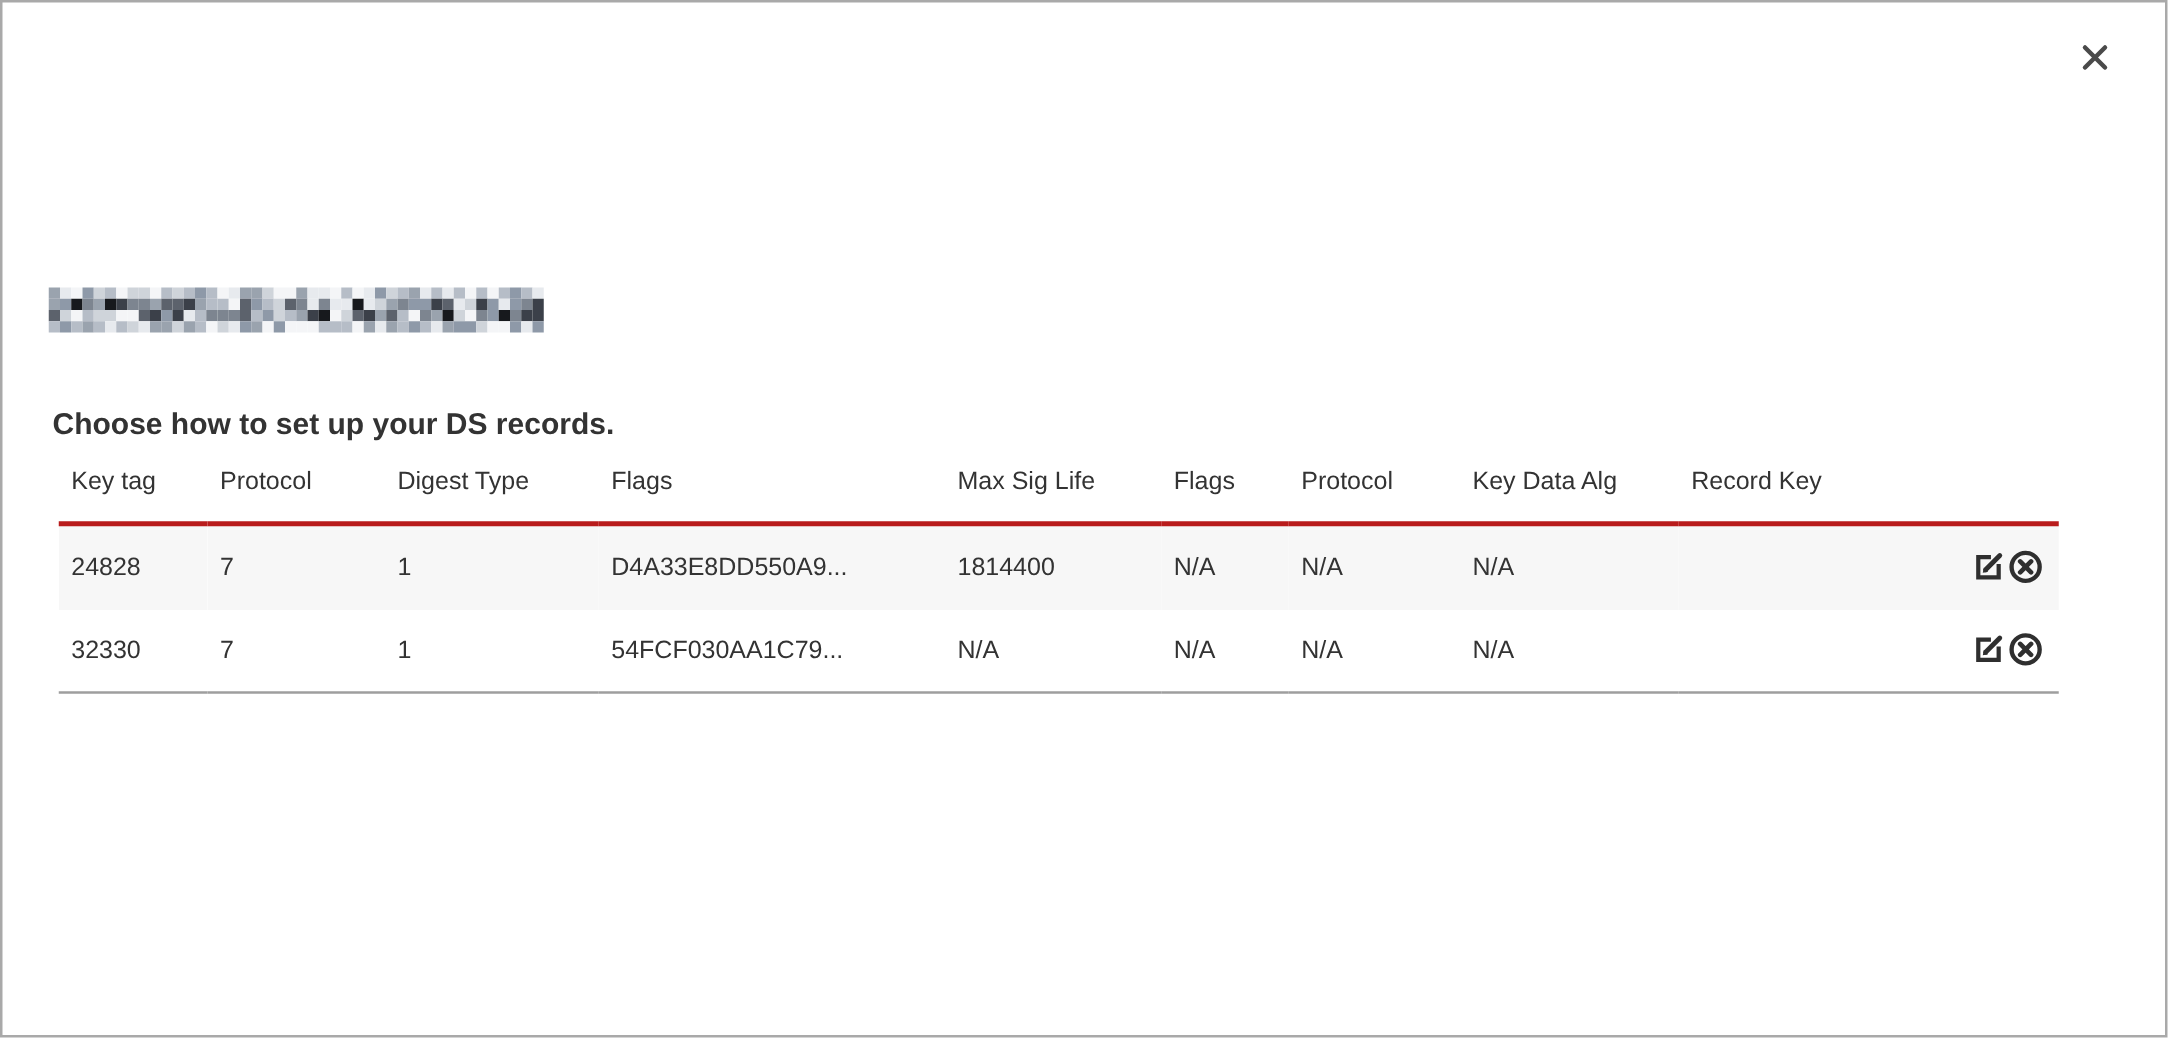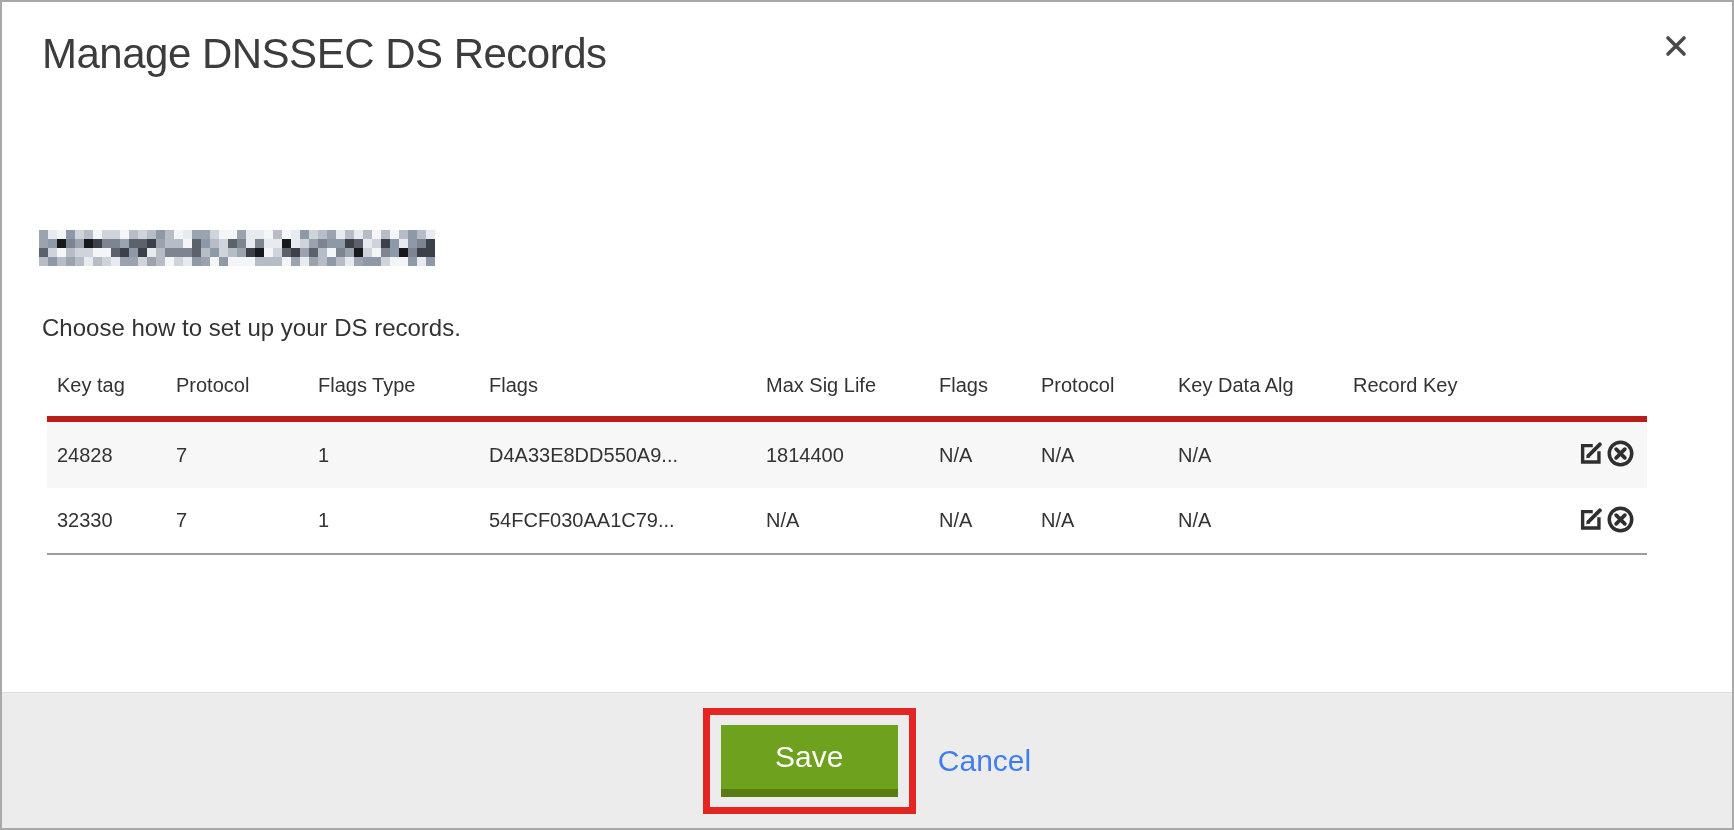--- a/index.html
+++ b/index.html
@@ -44,41 +44,42 @@
     position: absolute;
     left: 37px;
     top: 228px;
     display: grid;
     grid-template-columns: repeat(44, 9px);
     grid-auto-rows: 9px;
   }
   .instruction {
     position: absolute;
     left: 40px;
-    top: 312px;
+    top: 324px;
     font-size: 24px;
     color: #333333;
+    font-weight: bold;
   }
   .ds-table {
     position: absolute;
     left: 45px;
     top: 360px;
     width: 1600px;
     border-collapse: collapse;
     table-layout: fixed;
   }
   .ds-table th {
     text-align: left;
     vertical-align: top;
     padding: 12px 0 0 10px;
     height: 57px;
     font-size: 20px;
     font-weight: 400;
     color: #333333;
-    border-bottom: 6px solid #b91c1c;
+    border-bottom: 4px solid #b91c1c;
     white-space: nowrap;
   }
   .ds-table td {
     padding: 0 0 0 10px;
     font-size: 20px;
     color: #333333;
     vertical-align: middle;
     white-space: nowrap;
     overflow: hidden;
   }
@@ -147,21 +148,20 @@
     color: #3f7ef0;
     text-decoration: none;
     cursor: pointer;
   }
 </style>
 </head>
 <body>
 
 <div class="modal">
 
-  <h1 class="modal-title">Manage DNSSEC DS Records</h1>
 
   <button class="close-btn" aria-label="Close">
     <span>
       <svg width="28" height="28" viewBox="0 0 28 28">
         <path d="M6 6 L22 22 M22 6 L6 22" stroke="#4a4a4a" stroke-width="3.6" stroke-linecap="round" fill="none"></path>
       </svg>
     </span>
   </button>
 
   <div class="redacted-domain">
@@ -355,21 +355,21 @@
         <col style="width:102px">
       <col style="width:137px">
         <col style="width:175px">
         <col style="width:213px">
       <col style="width:91px">
     </colgroup>
     <thead>
       <tr>
         <th>Key tag</th>
         <th>Protocol</th>
-        <th>Flags Type</th>
+        <th>Digest Type</th>
         <th>Flags</th>
         <th>Max Sig Life</th>
         <th>Flags</th>
         <th>Protocol</th>
         <th>Key Data Alg</th>
         <th>Record Key</th>
         <th></th>
       </tr>
     </thead>
     <tbody>
@@ -428,20 +428,14 @@
                 <path d="M8.4 8.4 L15.6 15.6 M15.6 8.4 L8.4 15.6" stroke="#2f2f2f" stroke-width="3.1" stroke-linecap="round"></path>
               </svg>
             </span>
           </button>
         </td>
       </tr>
     </tbody>
   </table>
 
 
-  <div class="footer">
-    <span class="red-annotation">
-      <button class="save-btn">Save</button>
-    </span>
-    <a class="cancel-link">Cancel</a>
-  </div>
 
 </div>
 
 </body></html>

